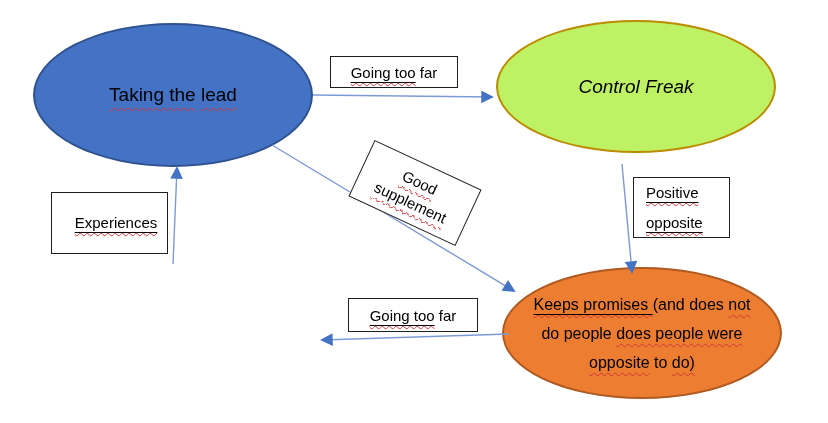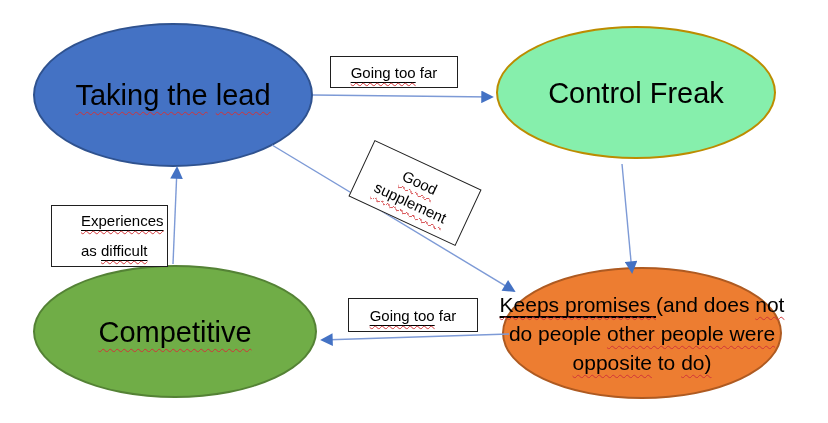--- a/index.html
+++ b/index.html
@@ -3,42 +3,42 @@
 <meta charset="utf-8">
 <style>
   html,body{margin:0;padding:0;background:#fff;}
   .canvas{position:relative;width:828px;height:423px;background:#fff;
           font-family:"Liberation Sans",sans-serif;color:#000;overflow:hidden;}
 
   
   .node{position:absolute;border-radius:50%;display:flex;align-items:center;justify-content:center;
         text-align:center;z-index:1;box-sizing:border-box;}
   .node-blue  {left:33px; top:23px; width:280px;height:144px;background:#4472C4;border:2.5px solid #2F528F;}
-  .node-gold  {left:496px;top:26px; width:280px;height:133px;background:#86efac;border:2.5px solid #BC8C00;}
+  .node-gold  {left:496px;top:20px; width:280px;height:133px;background:#bef264;border:2.5px solid #BC8C00;font-style:italic;}
   .node-green {left:33px; top:265px;width:284px;height:133px;background:#70AD47;border:2.5px solid #548235;}
   .node-orange{left:502px;top:267px;width:280px;height:132px;background:#ED7D31;border:2.5px solid #AE5A21;}
   .node-label{white-space:pre;}
-  .node-big{font-size:29px;line-height:34px;}
-  .node-small{font-size:21px;line-height:29px;}
+  .node-big{font-size:19px;line-height:34px;}
+  .node-small{font-size:16px;line-height:29px;}
 
   
   .wavy{text-decoration-line:underline;text-decoration-style:wavy;text-decoration-color:#D13438;
         text-decoration-thickness:1px;text-underline-offset:4px;text-decoration-skip-ink:none;}
   .u-solid{text-decoration-line:underline;text-decoration-style:solid;text-decoration-color:#2B2B2B;
         text-decoration-thickness:1px;text-underline-offset:4px;text-decoration-skip-ink:none;text-decoration:underline;}
   .node-big .wavy{text-underline-offset:6px;}
 
   
   .label-box{position:absolute;background:#fff;border:1.5px solid #1F1F1F;z-index:3;
              display:flex;flex-direction:column;justify-content:center;
              font-size:15px;box-sizing:border-box;white-space:pre;}
   .box-gtf-top   {left:330px;top:56px; width:128px;height:32px;align-items:center;}
   .box-good-supp {left:356px;top:162px;width:118px;height:62px;align-items:center;line-height:22px;
                   transform:rotate(25deg);}
-  .box-exp       {left:51px; top:205px;width:117px;height:62px;padding-left:29px;line-height:30px;}
+  .box-exp       {left:51px; top:192px;width:117px;height:62px;padding-left:13px;line-height:30px;align-items:center;}
   .box-pos       {left:633px;top:177px;width:97px; height:61px;padding-left:12px;line-height:30px;}
   .box-gtf-bot   {left:348px;top:298px;width:130px;height:34px;align-items:center;}
 
   
   .arrows{position:absolute;left:0;top:0;width:828px;height:423px;z-index:2;}
   .arrow-line{stroke:#7D9AD6;stroke-width:1.4;fill:none;}
 </style>
 </head>
 <body>
 
@@ -58,44 +58,44 @@
   </svg>
 
   <div class="node node-blue">
     <div class="node-label node-big"><span class="wavy">Taking the</span><span> </span><span class="wavy">lead</span></div>
   </div>
 
   <div class="node node-gold">
     <div class="node-label node-big">Control Freak</div>
   </div>
 
-  <div class="node node-green">
-    <div class="node-label node-big"><span class="wavy">Competitive</span></div>
-  </div>
 
   <div class="node node-orange">
     <div>
       <div class="node-label node-small"><span class="u-solid"><span class="wavy">Keeps promises </span></span><span>(and does </span><span class="wavy">not</span></div>
-      <div class="node-label node-small"><span>do people </span><span class="wavy">other people were</span></div>
+      <div class="node-label node-small"><span>do people </span><span class="wavy">does people were</span></div>
       <div class="node-label node-small"><span class="wavy">opposite</span><span> to </span><span class="wavy">do)</span></div>
     </div>
   </div>
 
   <div class="label-box box-gtf-top">
     <div><span class="u-solid"><span class="wavy">Going too</span></span><span> far</span></div>
   </div>
 
   <div class="label-box box-good-supp">
     <div><span class="wavy">Good</span></div>
     <div><span class="wavy">supplement</span></div>
   </div>
 
   <div class="label-box box-exp">
     <div><span class="u-solid"><span class="wavy">Experiences</span></span></div>
-    <div><span>as </span><span class="u-solid"><span class="wavy">difficult</span></span></div>
   </div>
 
+  <div class="label-box box-pos">
+    <div><span class="u-solid"><span class="wavy">Positive</span></span></div>
+    <div><span class="u-solid"><span class="wavy">opposite</span></span></div>
+  </div>
 
   <div class="label-box box-gtf-bot">
     <div><span class="u-solid"><span class="wavy">Going too</span></span><span> far</span></div>
   </div>
 
 </div>
 
 </body></html>

